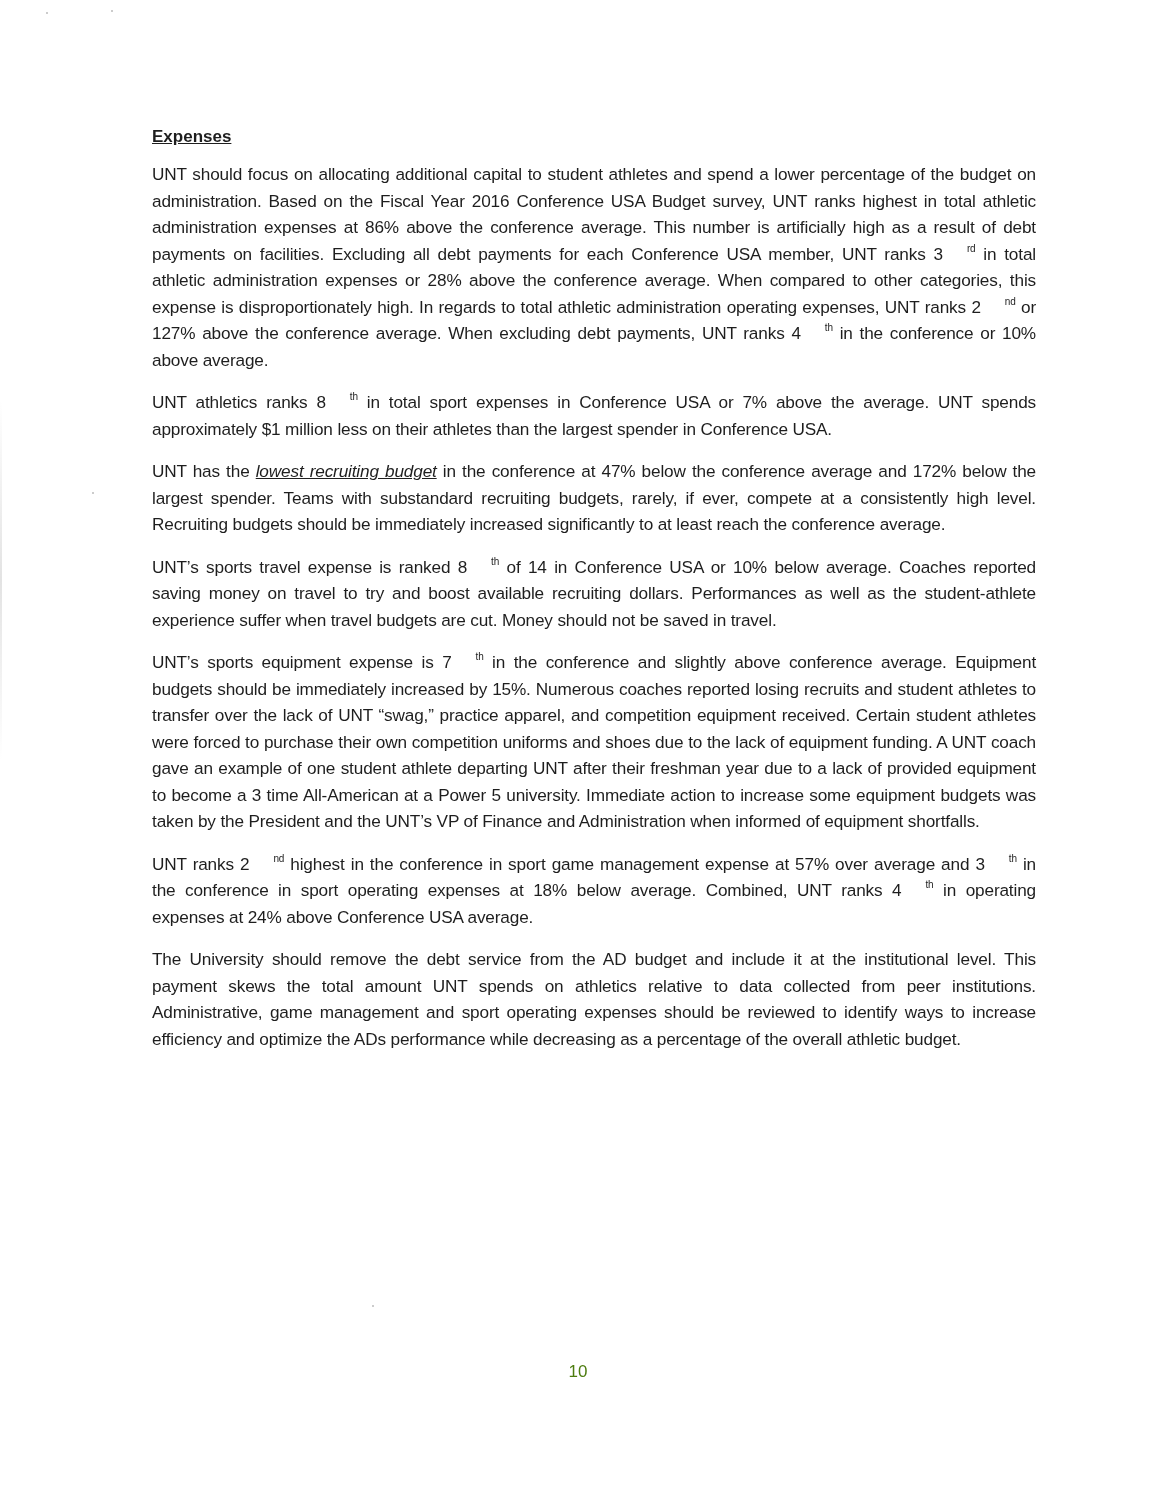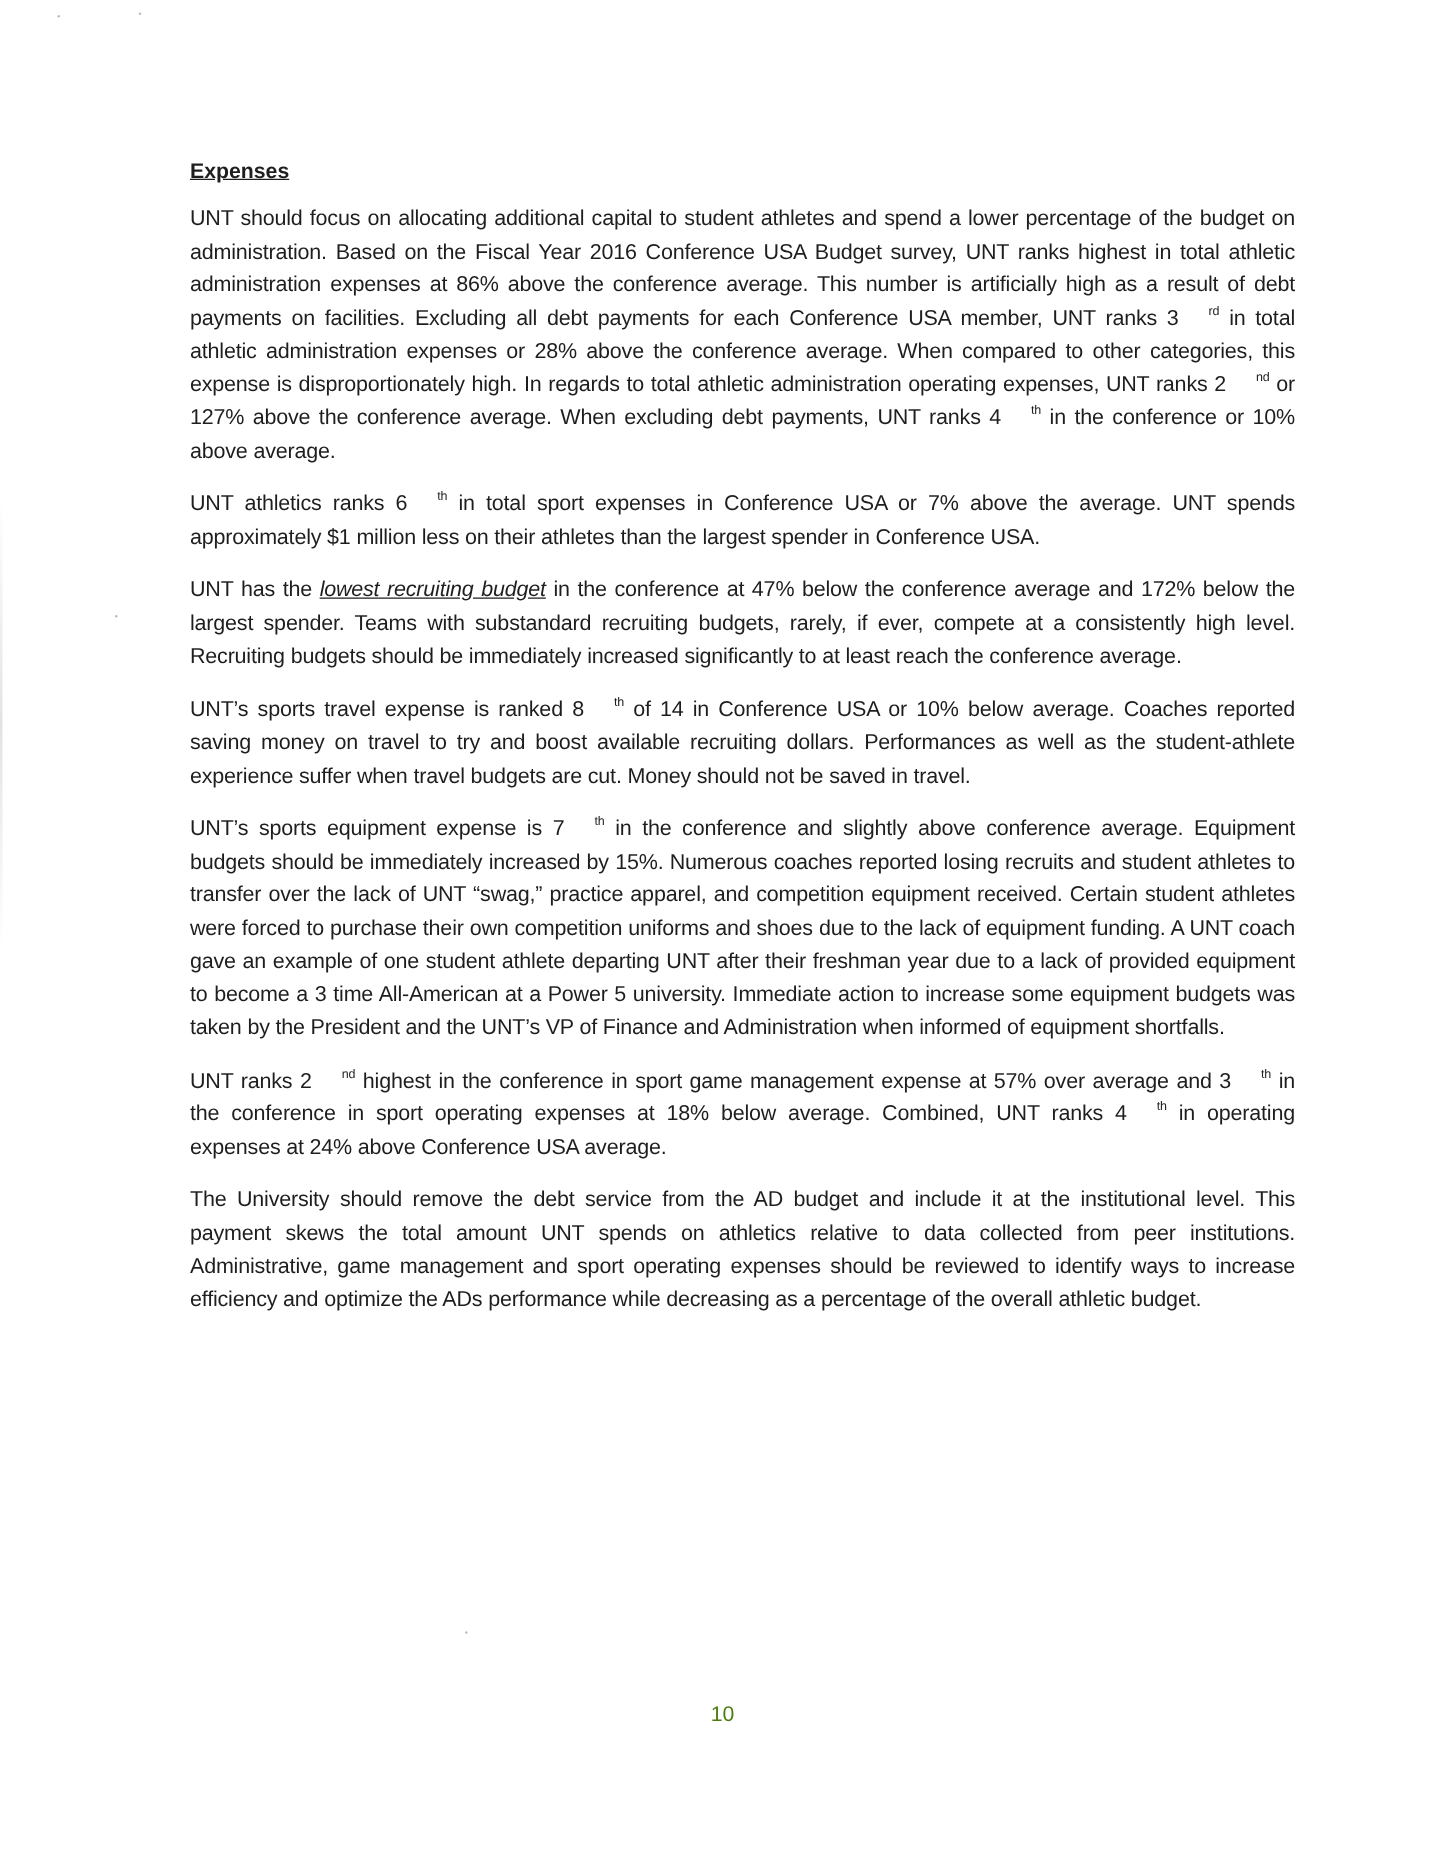--- a/index.html
+++ b/index.html
@@ -80,21 +80,21 @@
 <div class="left-edge"></div>
 <span class="speck" style="left:46px;top:12px;"></span>
 <span class="speck" style="left:111px;top:10px;"></span>
 <span class="speck" style="left:92px;top:492px;"></span>
 <span class="speck" style="left:372px;top:1305px;"></span>
 
 <div class="page">
   <h2 class="heading">Expenses</h2>
   <div id="paragraphs">
       <p class="para"><span>UNT should focus on allocating additional capital to student athletes and spend a lower percentage of the budget on administration.  Based on the Fiscal Year 2016 Conference USA Budget survey, UNT ranks highest in total athletic administration expenses at 86% above the conference average.  This number is artificially high as a result of debt payments on facilities.  Excluding all debt payments for each Conference USA member, UNT ranks 3</span><sup>rd</sup><span> in total athletic administration expenses or 28% above the conference average.  When compared to other categories, this expense is disproportionately high.  In regards to total athletic administration operating expenses, UNT ranks 2</span><sup>nd</sup><span> or 127% above the conference average.  When excluding debt payments, UNT ranks 4</span><sup>th</sup><span> in the conference or 10% above average.</span></p>
-      <p class="para"><span>UNT athletics ranks 6</span><sup>th</sup><span> in total sport expenses in Conference USA or 7% above the average.  UNT spends approximately $1 million less on their athletes than the largest spender in Conference USA.</span></p>
+      <p class="para"><span>UNT athletics ranks 8</span><sup>th</sup><span> in total sport expenses in Conference USA or 7% above the average.  UNT spends approximately $1 million less on their athletes than the largest spender in Conference USA.</span></p>
       <p class="para"><span>UNT has the </span><span class="emph">lowest recruiting budget</span><span> in the conference at 47% below the conference average and 172% below the largest spender.  Teams with substandard recruiting budgets, rarely, if ever, compete at a consistently high level. Recruiting budgets should be immediately increased significantly to at least reach the conference average.</span></p>
       <p class="para"><span>UNT’s sports travel expense is ranked 8</span><sup>th</sup><span> of 14 in Conference USA or 10% below average.  Coaches reported saving money on travel to try and boost available recruiting dollars.  Performances as well as the student-athlete experience suffer when travel budgets are cut.  Money should not be saved in travel.</span></p>
       <p class="para"><span>UNT’s sports equipment expense is 7</span><sup>th</sup><span> in the conference and slightly above conference average. Equipment budgets should be immediately increased by 15%.  Numerous coaches reported losing recruits and student athletes to transfer over the lack of UNT “swag,” practice apparel, and competition equipment received.  Certain student athletes were forced to purchase their own competition uniforms and shoes due to the lack of equipment funding.  A UNT coach gave an example of one student athlete departing UNT after their freshman year due to a lack of provided equipment to become a 3 time All-American at a Power 5 university.  Immediate action to increase some equipment budgets was taken by the President and the UNT’s VP of Finance and Administration when informed of equipment shortfalls.</span></p>
       <p class="para"><span>UNT ranks 2</span><sup>nd</sup><span> highest in the conference in sport game management expense at 57% over average and 3</span><sup>th</sup><span> in the conference in sport operating expenses at 18% below average.  Combined, UNT ranks 4</span><sup>th</sup><span> in operating expenses at 24% above Conference USA average.</span></p>
       <p class="para"><span>The University should remove the debt service from the AD budget and include it at the institutional level.  This payment skews the total amount UNT spends on athletics relative to data collected from peer institutions.  Administrative, game management and sport operating expenses should be reviewed to identify ways to increase efficiency and optimize the ADs performance while decreasing as a percentage of the overall athletic budget.</span></p>
     </div>
 </div>
 
 <div class="page-number">10</div>
 

